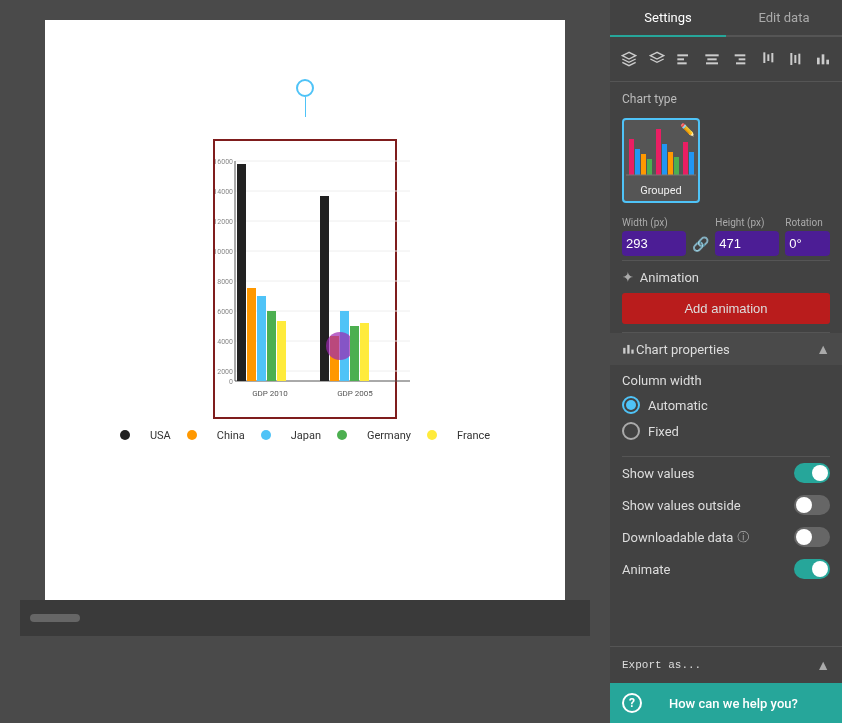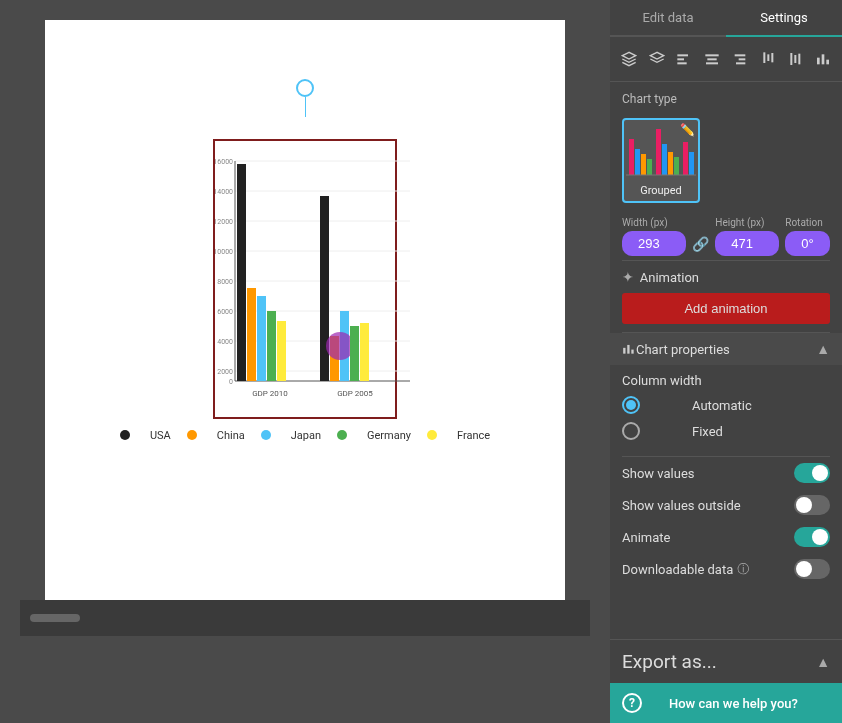--- a/index.html
+++ b/index.html
@@ -234,26 +234,26 @@
       display: flex;
       flex-direction: column;
       flex: 1;
     }
     .dim-label {
       font-size: 10px;
       color: #aaa;
       margin-bottom: 3px;
     }
     .dim-input {
-      background: #8b5cf6;
+      background: #4c1d95;
       border: none;
       color: white;
       font-size: 13px;
-      padding: 5px 16px;
-      border-radius: 10px;
+      padding: 5px 4px;
+      border-radius: 4px;
       width: 100%;
       outline: none;
     }
     .link-icon {
       margin-top: 14px;
       color: #aaa;
       font-size: 14px;
     }
 
     
@@ -337,21 +337,20 @@
     }
     .radio-inner {
       width: 10px;
       height: 10px;
       border-radius: 50%;
       background: #4fc3f7;
     }
     .radio-label {
       font-size: 13px;
       color: #ddd;
-      margin-left: 44px;
     }
 
     
     .toggle-row {
       display: flex;
       align-items: center;
       justify-content: space-between;
       padding: 6px 12px;
     }
     .toggle-label {
@@ -397,22 +396,23 @@
     .export-bar {
       background: #424242;
       border-top: 1px solid #555;
       padding: 10px 12px;
       display: flex;
       align-items: center;
       justify-content: space-between;
       cursor: pointer;
     }
     .export-label {
-      font-size: 19px;
+      font-size: 11px;
       color: #ddd;
+      font-family: Liberation Mono, monospace;
     }
     .export-chevron {
       color: #aaa;
       font-size: 14px;
     }
 
     
     .help-bar {
       background: #26a69a;
       padding: 10px 12px;
@@ -538,25 +538,25 @@
     </div>
 
     <div class="bottom-bar">
       <div class="scrollbar-thumb"></div>
     </div>
   </div>
 
   <div class="right-panel">
 
     <div class="tabs">
+      <div class="tab active">
+        <span>Settings</span>
+      </div>
       <div class="tab">
         <span>Edit data</span>
-      </div>
-      <div class="tab active">
-        <span>Settings</span>
       </div>
     </div>
 
     <div class="toolbar-icons">
 
       <div class="toolbar-icon-btn">
         <svg viewBox="0 0 24 24">
             <path d="M12 2L2 7l10 5 10-5-10-5zM2 17l10 5 10-5M2 12l10 5 10-5" stroke="#ccc" stroke-width="2" fill="none"></path>
           </svg>
       </div>
@@ -696,36 +696,36 @@
     </div>
 
     <div class="toggle-row">
       <span class="toggle-label">Show values outside</span>
       <div class="toggle-switch off">
         <div class="toggle-knob"></div>
       </div>
     </div>
 
     <div class="toggle-row">
+      <div style="display:flex;align-items:center;">
+        <span class="toggle-label">Downloadable data</span>
+        <span class="info-icon">ⓘ</span>
+      </div>
+      <div class="toggle-switch off">
+        <div class="toggle-knob"></div>
+      </div>
+    </div>
+
+    <div class="toggle-row">
       <span class="toggle-label">Animate</span>
       <div class="toggle-switch on">
         <div class="toggle-knob"></div>
       </div>
     </div>
 
-    <div class="toggle-row">
-      <div style="display:flex;align-items:center;">
-        <span class="toggle-label">Downloadable data</span>
-        <span class="info-icon">ⓘ</span>
-      </div>
-      <div class="toggle-switch off">
-        <div class="toggle-knob"></div>
-      </div>
-    </div>
-
     <div style="flex:1"></div>
 
     <div class="export-bar">
       <span class="export-label">Export as...</span>
       <span class="export-chevron">▲</span>
     </div>
 
     <div class="help-bar">
       <div class="help-circle">?</div>
       <span class="help-label">How can we help you?</span>

